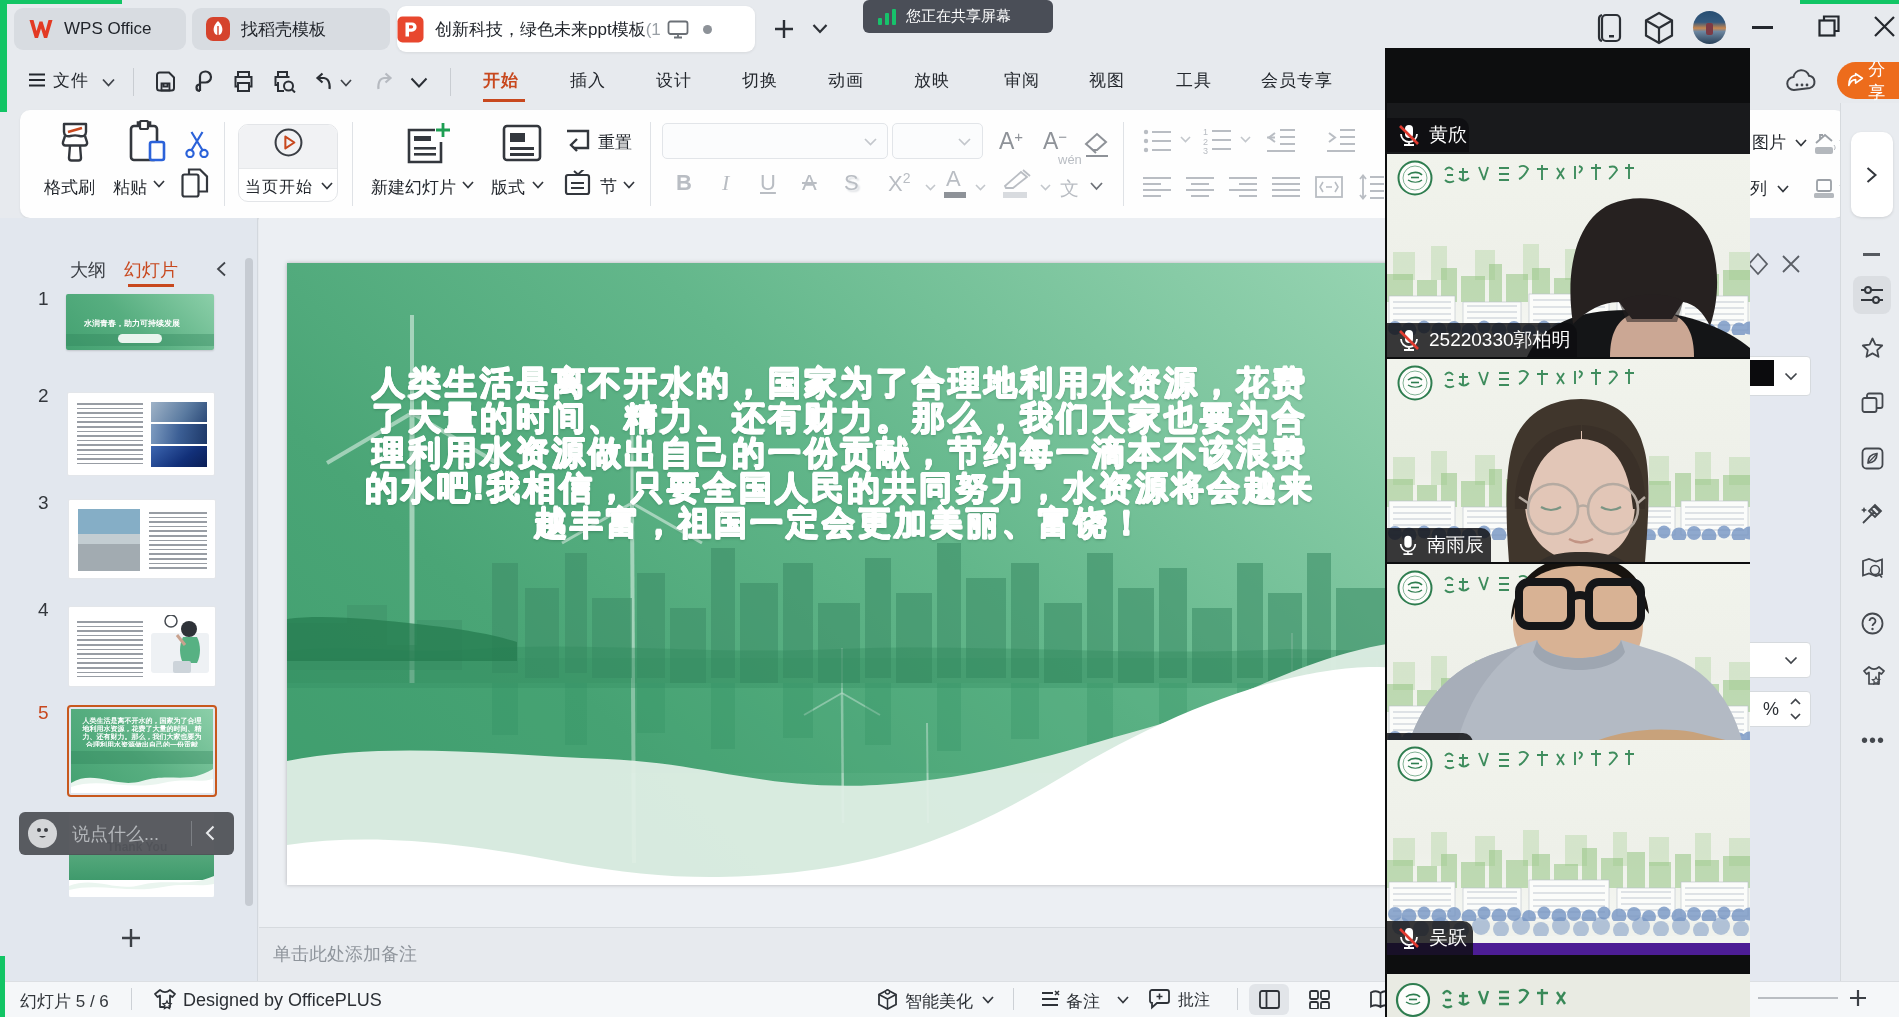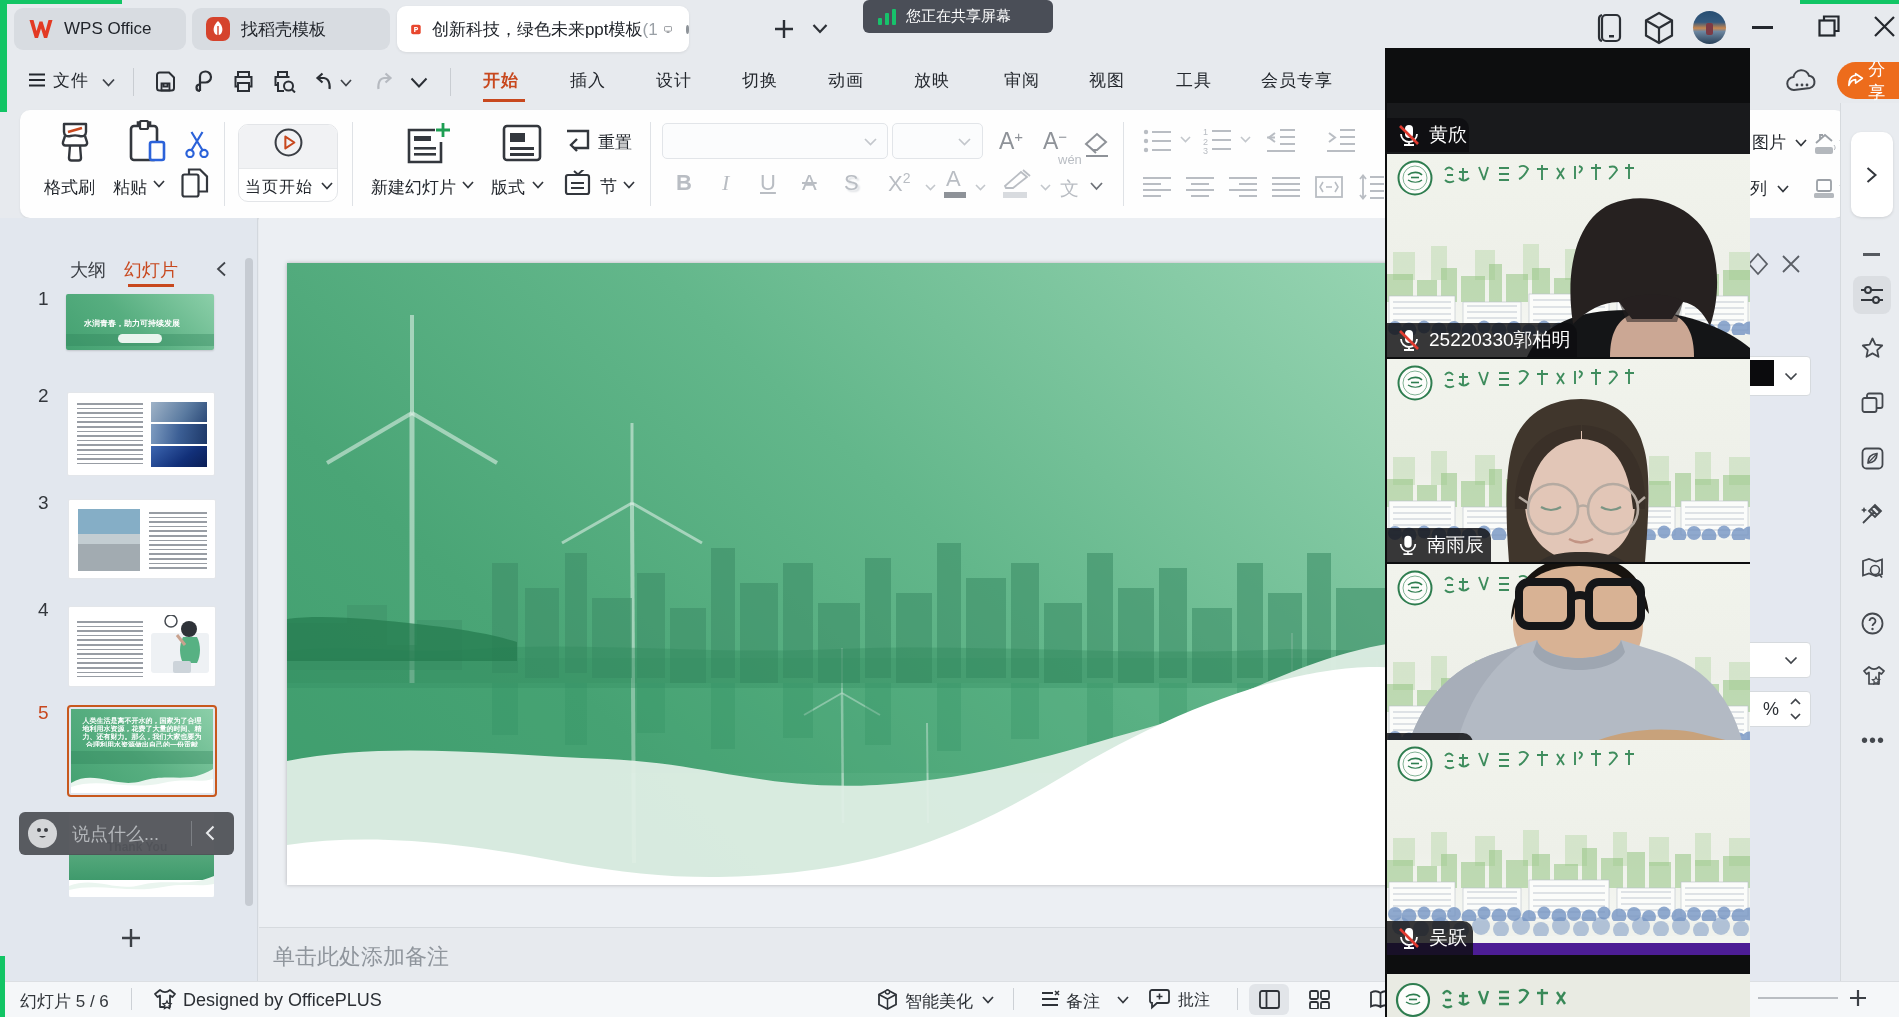--- a/index.html
+++ b/index.html
@@ -28,21 +28,21 @@
     WPS Office
   </div>
   <div class="tab" style="left:192px;width:198px;padding-left:13px">
     <svg width="26" height="26" viewBox="0 0 26 26" style="margin-right:10px">
           <rect x="1" y="1" width="24" height="24" rx="7" fill="#d5432c"></rect>
           <path d="M13 5 C9 9 7.5 13 9.5 17 C11 19.8 15 19.8 16.5 17 C18.5 13 17 9 13 5 Z" fill="#fff"></path>
           <path d="M13 10 L13 20" stroke="#d5432c" stroke-width="1.4"></path>
         </svg>
     找稻壳模板
   </div>
-  <div class="tab" style="left:397px;width:292px;top:6px;height:46px;background:#fff;padding-left:14px;box-shadow:0 1px 3px rgba(0,0,0,.08)">
+  <div class="tab" style="left:397px;width:358px;top:6px;height:46px;background:#fff;box-shadow:0 1px 3px rgba(0,0,0,.08)">
     <svg width="27" height="27" viewBox="0 0 27 27" style="margin-right:11px">
           <rect x="0.5" y="0.5" width="26" height="26" rx="5" fill="#e8472e"></rect>
           <path d="M8.5 20.5 V6.5 H15 a4.6 4.6 0 0 1 0 9.2 H12 V20.5 Z M12 12.4 H14.6 A1.6 1.6 0 0 0 14.6 9.2 H12 Z" fill="#fff"></path>
         </svg>
     <span style="white-space:nowrap">创新科技，绿色未来ppt模板<span style="color:#9aa0a6">(1</span></span>
     <svg width="22" height="19" viewBox="0 0 22 19" style="margin-left:6px">
           <rect x="1.5" y="1.5" width="19" height="12.5" rx="2" fill="none" stroke="#6b7076" stroke-width="1.8"></rect>
           <path d="M7 17.5 H15 M11 14.5 V17.5" stroke="#6b7076" stroke-width="1.8"></path>
         </svg>
     <span style="width:9px;height:9px;border-radius:50%;background:#8d9298;margin-left:14px"></span>
@@ -526,26 +526,29 @@
             <rect x="950" y="420" width="26" height="60"></rect>
             <rect x="1020" y="420" width="24" height="66"></rect>
    </g>
    <rect x="0" y="420" width="1106" height="90" fill="#3d9a6d" opacity=".25"></rect>
 
    <path d="M0 356 C40 351 90 357 130 361 C 175 366 205 371 230 379 L230 398 L0 398 Z" fill="#267c50" opacity=".75"></path>
 
    <path d="M1106 380 C 1010 395 950 440 860 465 C 770 490 700 515 590 522 C 480 528 420 500 320 496 C 210 492 100 478 0 498 L0 622 L1106 622 Z" fill="#dfeee5" opacity=".95"></path>
    <path d="M0 582 C 80 570 170 578 280 600 C 360 614 420 618 500 610 C 620 598 700 560 790 505 C 870 458 960 420 1040 408 C 1065 404 1090 403 1106 405 L1106 622 L0 622 Z" fill="#fff"></path>
   </svg>
+  <div class="abs" style="left:0;top:102px;width:1106px;text-align:center;color:#fff;font-size:33px;font-weight:bold;line-height:35px;letter-spacing:3px;text-shadow:0.8px 0 #fff,-0.8px 0 #fff,0 0.8px #fff,0 -0.8px #fff,0.8px 0.8px #fff,-0.8px 0.8px #fff,0 2px 3px rgba(30,80,55,.4)">
+ 人类生活是离不开水的，国家为了合理地利用水资源，花费<br>了大量的时间、精力、还有财力。那么，我们大家也要为合<br>理利用水资源做出自己的一份贡献，节约每一滴本不该浪费<br>的水吧!我相信，只要全国人民的共同努力，水资源将会越来<br>越丰富，祖国一定会更加美丽、富饶！
+  </div>
  </div>
 </div>
 
 <div id="bottombar">
  <div class="abs" style="left:259px;top:927px;width:1586px;height:1px;background:#d6dade"></div>
- <div class="abs" style="left:273px;top:942px;font-size:22px;color:#8f959c">单击此处添加备注</div>
+ <div class="abs" style="left:273px;top:942px;font-size:18px;color:#8f959c">单击此处添加备注</div>
  <div class="abs" style="left:0;top:981px;width:1899px;height:36px;background:#f5f7f9;border-top:1px solid #dcdfe3"></div>
  <div class="abs" style="left:20px;top:990px;font-size:17px;color:#33373c">幻灯片 5 / 6</div>
  <div class="abs" style="left:131px;top:988px;width:1px;height:22px;background:#cdd1d6"></div>
  <svg class="abs" style="left:153px;top:988px" width="24" height="22" viewBox="0 0 24 22">
         <path d="M7 2 L2 6 L4.5 9 L7 7.5 V19 H17 V7.5 L19.5 9 L22 6 L17 2 C14 4.5 10 4.5 7 2 Z" fill="none" stroke="#2e3238" stroke-width="1.8" stroke-linejoin="round"></path>
         <path d="M14 13 l1.2 2.5 2.8 .3 -2 1.9 .5 2.8 -2.5-1.4 -2.5 1.4 .5-2.8 -2-1.9 2.8-.3 Z" fill="#fff" stroke="#2e3238" stroke-width="1.3"></path>
       </svg>
  <div class="abs" style="left:183px;top:990px;font-size:18px;color:#2b2f34">Designed by OfficePLUS</div>
  <svg class="abs" style="left:877px;top:989px" width="21" height="21" viewBox="0 0 21 21">
         <path d="M10.5 1 L19 5.5 V15.5 L10.5 20 L2 15.5 V5.5 Z" fill="none" stroke="#2e3238" stroke-width="1.8"></path>

